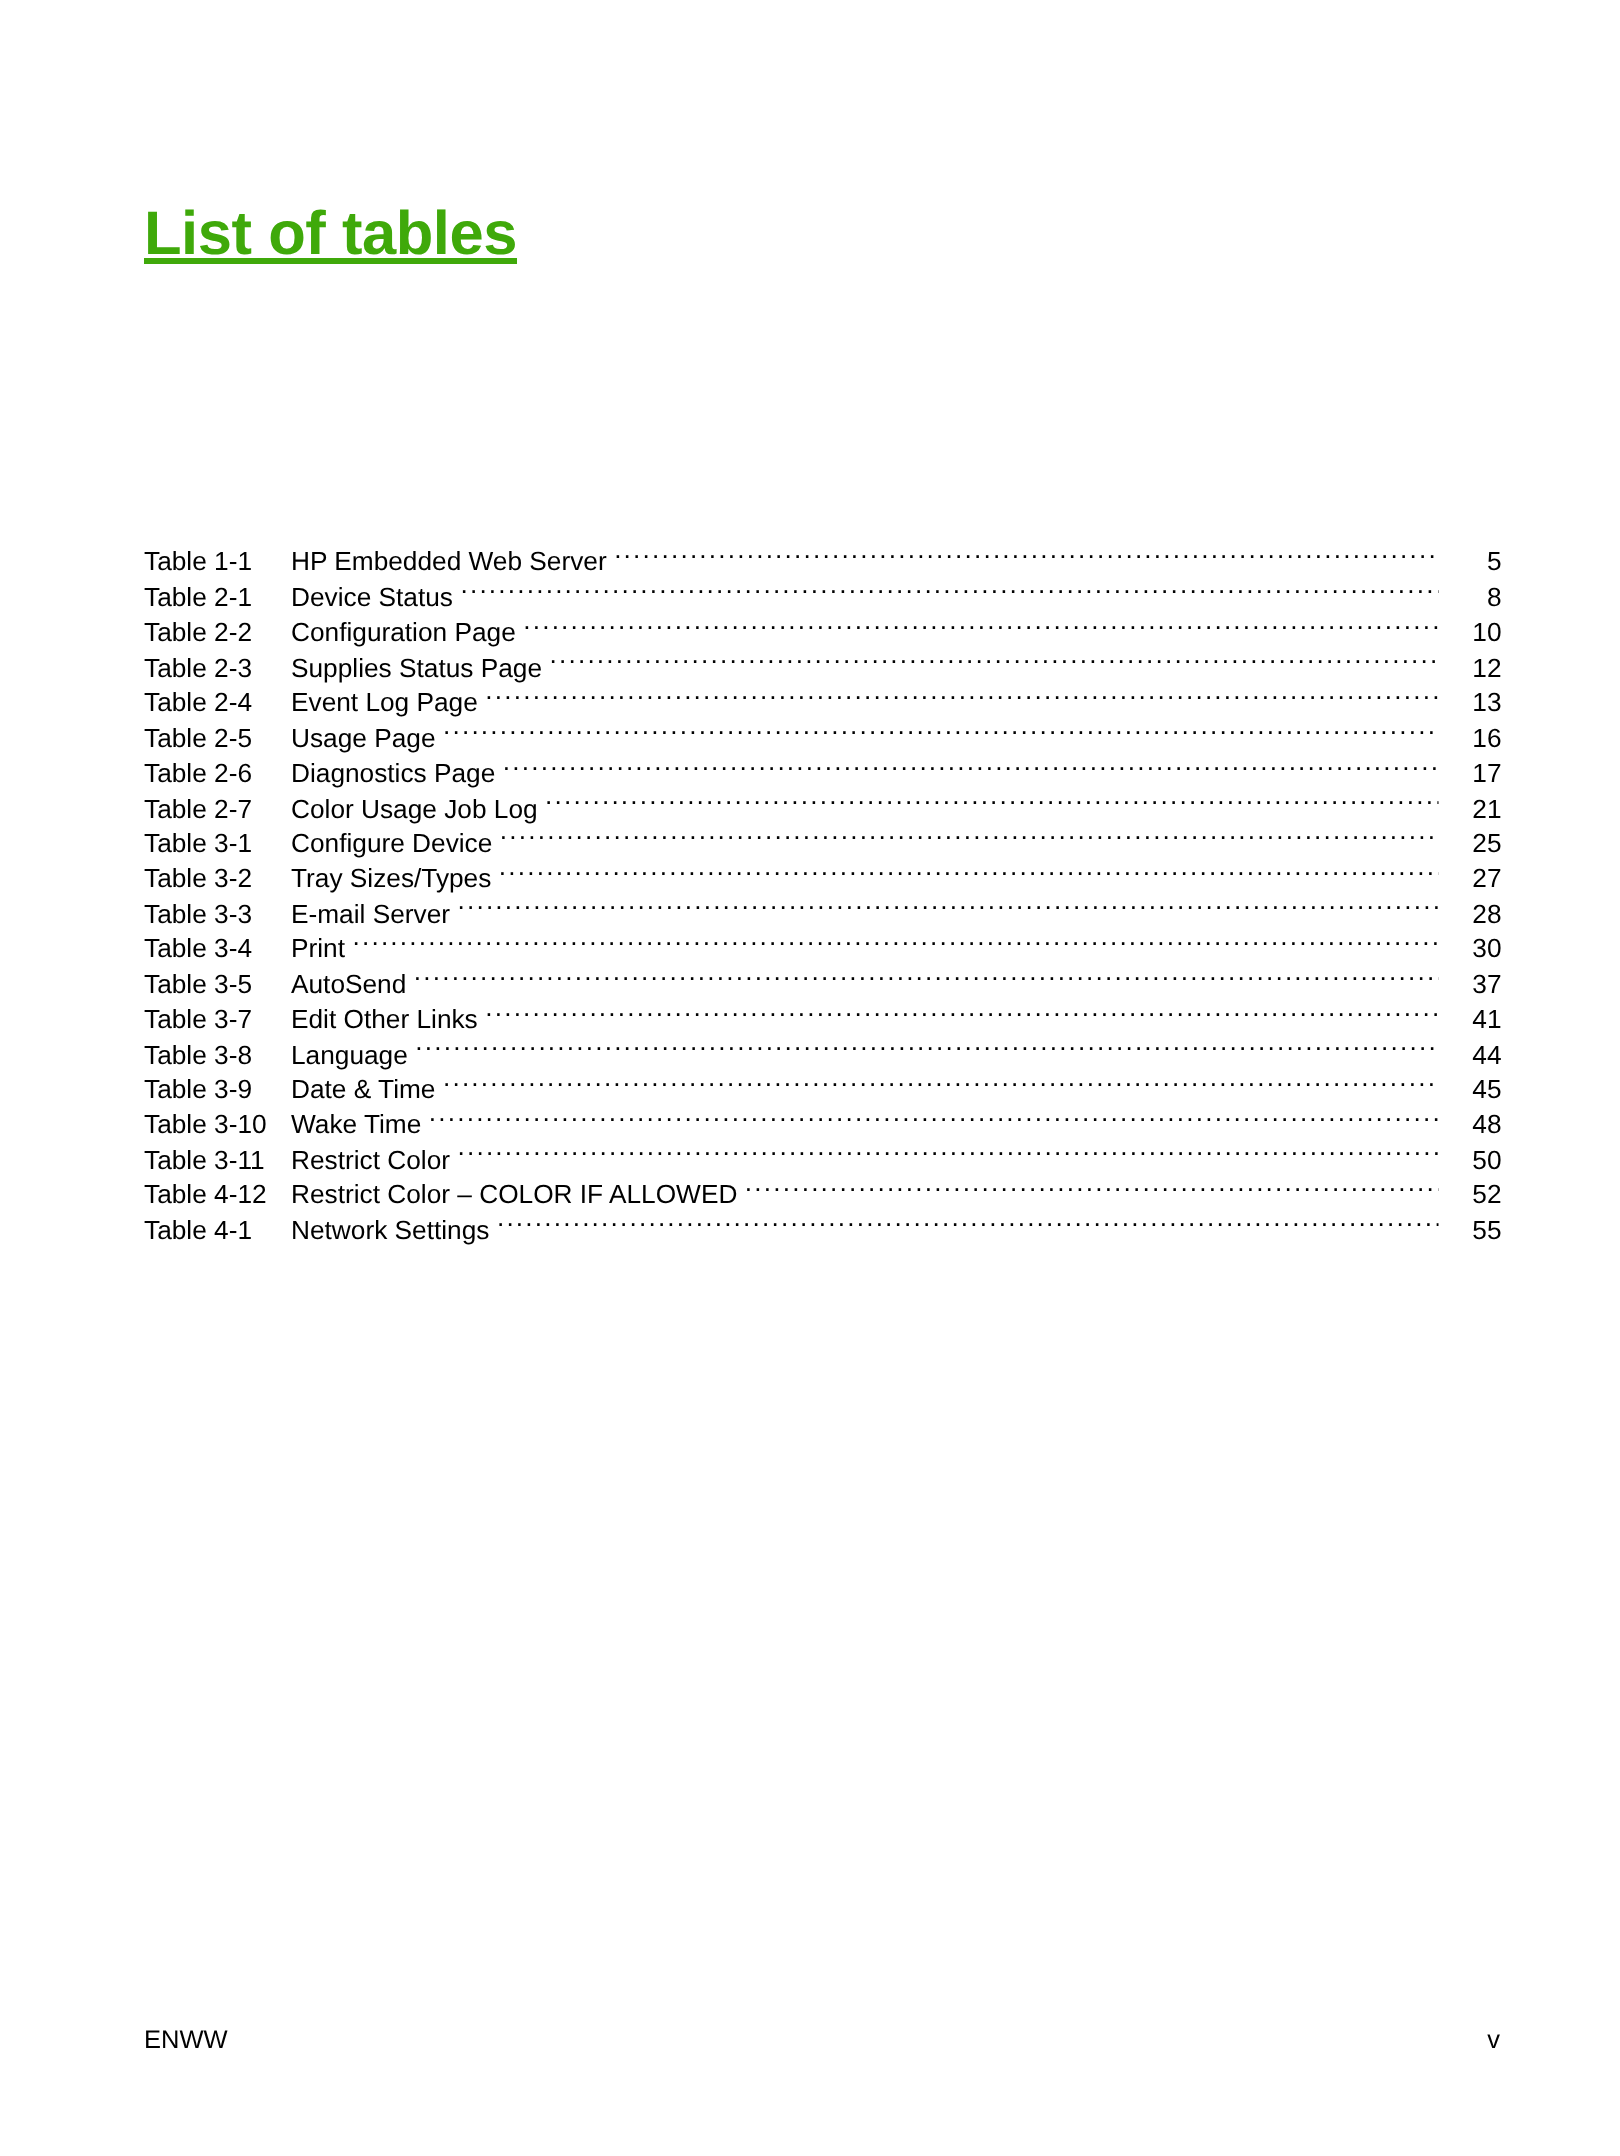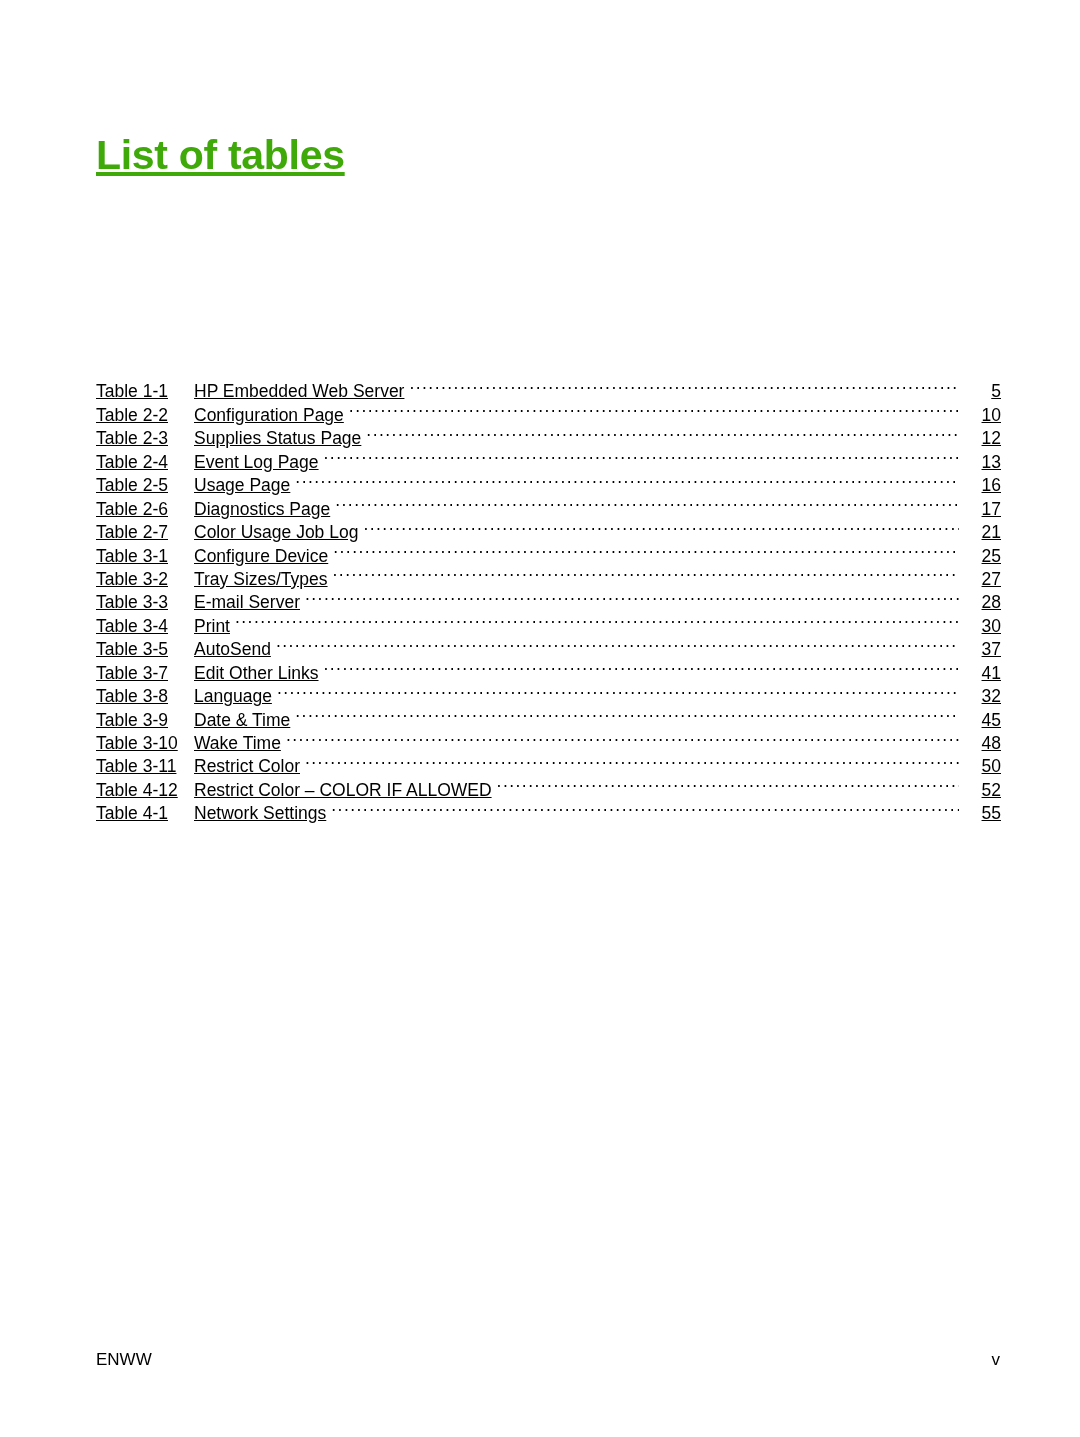--- a/index.html
+++ b/index.html
@@ -32,23 +32,22 @@
     letter-spacing: -0.3px;
     color: #3fa90a;
     line-height: 1.1;
     white-space: pre;
   }
 
   
   .lot {
     position: absolute;
     left: 96px;
-    top: 374px;
+    top: 357px;
     width: 905px;
-    text-decoration: underline;
   }
 
   .lot-row {
     display: flex;
     align-items: baseline;
     height: 23.45px;
     font-size: 17.5px;
     line-height: 23.45px;
     white-space: nowrap;
   }
@@ -118,20 +117,26 @@
   <h1 class="page-title" style="color: rgb(63, 169, 10); text-decoration: underline;">List of tables</h1>
 
   <div class="lot" id="lot-container">
       <div class="lot-row">
         <span class="lot-label">Table 1-1</span>
         <span class="lot-caption">HP Embedded Web Server</span>
         <span class="lot-leader"></span>
         <span class="lot-page">5</span>
       </div>
       <div class="lot-row">
+        <span class="lot-label">Table 2-1</span>
+        <span class="lot-caption">Device Status</span>
+        <span class="lot-leader"></span>
+        <span class="lot-page">8</span>
+      </div>
+      <div class="lot-row">
         <span class="lot-label">Table 2-2</span>
         <span class="lot-caption">Configuration Page</span>
         <span class="lot-leader"></span>
         <span class="lot-page">10</span>
       </div>
       <div class="lot-row">
         <span class="lot-label">Table 2-3</span>
         <span class="lot-caption">Supplies Status Page</span>
         <span class="lot-leader"></span>
         <span class="lot-page">12</span>
@@ -193,21 +198,21 @@
       <div class="lot-row">
         <span class="lot-label">Table 3-7</span>
         <span class="lot-caption">Edit Other Links</span>
         <span class="lot-leader"></span>
         <span class="lot-page">41</span>
       </div>
       <div class="lot-row">
         <span class="lot-label">Table 3-8</span>
         <span class="lot-caption">Language</span>
         <span class="lot-leader"></span>
-        <span class="lot-page">32</span>
+        <span class="lot-page">44</span>
       </div>
       <div class="lot-row">
         <span class="lot-label">Table 3-9</span>
         <span class="lot-caption">Date &amp; Time</span>
         <span class="lot-leader"></span>
         <span class="lot-page">45</span>
       </div>
       <div class="lot-row">
         <span class="lot-label">Table 3-10</span>
         <span class="lot-caption">Wake Time</span>

